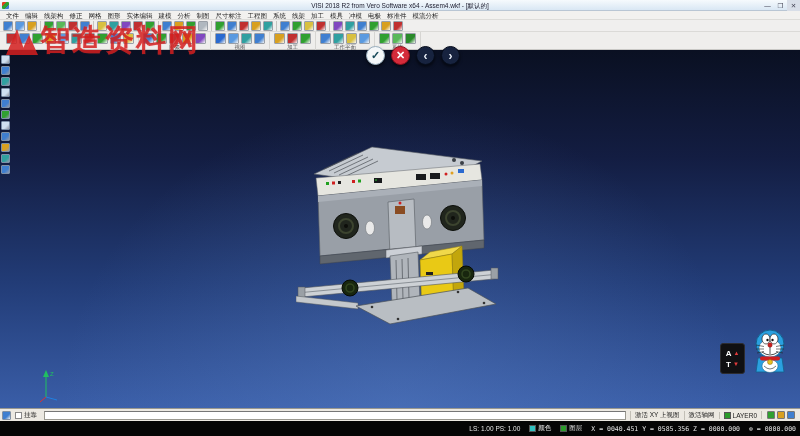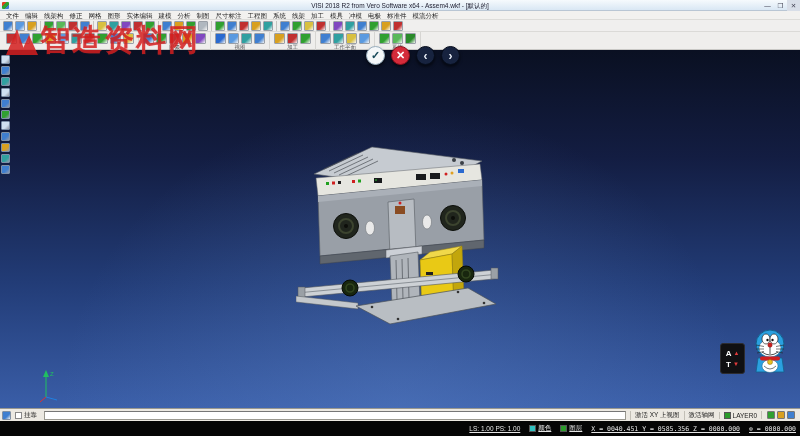--- a/index.html
+++ b/index.html
@@ -84,21 +84,21 @@
   .sb-input{flex:1;height:9px;border:1px solid #9a988f;border-top-color:#777;background:#fff;
     margin:0 4px;font-size:6.5px;padding:0 2px;}
   .sb-seg{padding:0 4px;border-left:1px solid #c2bfb6;white-space:nowrap;display:flex;align-items:center;}
   .chip{width:7px;height:7px;margin-right:2px;border:1px solid #555;}
   .chip.green{background:#2a9a2a;}
   .chip.cyan{background:#30c0c0;}
   .mini-ico{width:8px;height:8px;margin:0 1px;border:1px solid #777;border-radius:1px;}
 
   .status2{position:absolute;left:0;top:421px;width:800px;height:15px;background:#050505;
     display:flex;align-items:center;justify-content:flex-end;color:#e6e6e6;font-size:6.5px;padding-right:4px;}
-  .s2-seg{display:flex;align-items:center;margin-left:9px;white-space:nowrap;text-decoration:underline;}
+  .s2-seg{display:flex;align-items:center;margin-left:9px;white-space:nowrap;}
   .coords{font-family:"DejaVu Sans Mono",monospace;}
 </style>
 </head>
 <body>
 
 <div class="app">
 
   <div class="titlebar">
     <span class="app-icon"></span>
     <span class="title-text">VISI 2018 R2 from Vero Software x64 - Assem4.wkf - [默认的]</span>

